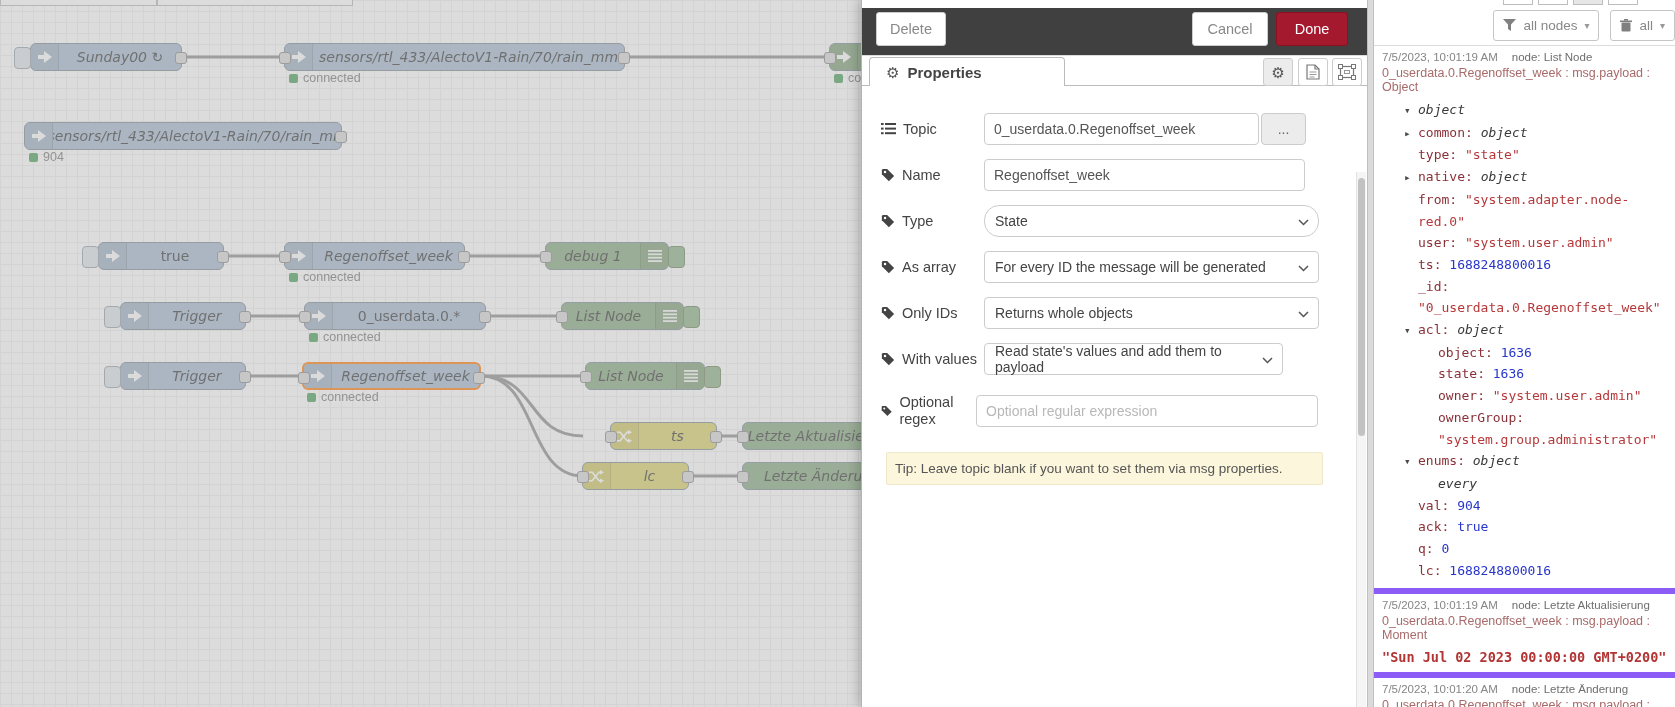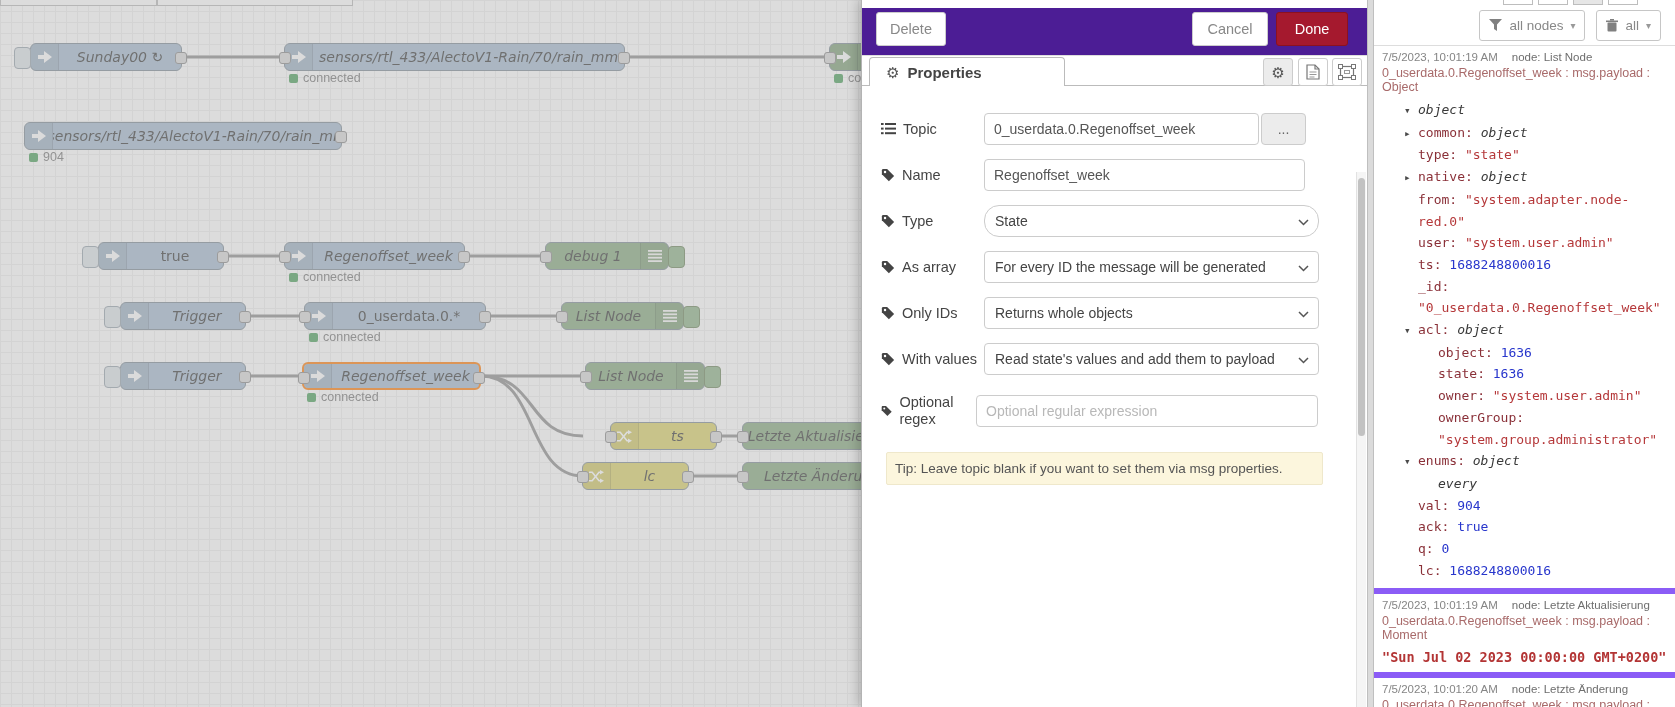--- a/index.html
+++ b/index.html
@@ -28,21 +28,21 @@
   .nbtn{position:absolute;width:15px;height:20px;top:3px;background:#dde3e8;border:1px solid #98a4ad;border-radius:4px;z-index:2;}
   .nbtn.l{left:-17px;}
   .nbtn.r{right:-17px;background:#8fb289;border-color:#70885f;}
   .nstatus{position:absolute;display:flex;align-items:center;gap:5px;font-size:12.5px;color:#787878;z-index:3;white-space:nowrap;}
   .nstatus .dot{width:9px;height:9px;border-radius:2px;background:#4ea05e;}
   #canvas-shade{position:absolute;inset:0;background:rgba(178,178,178,0.45);z-index:6;}
 
   
   #tray{position:absolute;left:861px;top:0;width:506px;height:707px;background:#fff;z-index:10;
     border-left:1px solid #b3b3b3;box-shadow:-4px 0 10px rgba(0,0,0,0.18);box-sizing:border-box;}
-  #tray-header{position:absolute;left:0;top:8px;width:100%;height:48px;background:#4c1d95;border-bottom:1px solid #ddd;box-sizing:border-box;}
+  #tray-header{position:absolute;left:0;top:8px;width:100%;height:48px;background:#404040;border-bottom:1px solid #ddd;box-sizing:border-box;}
   .tray-btn{position:absolute;top:4px;height:34px;background:#fff;border:1px solid #ccc;border-radius:3px;
     color:#888;font-size:14.5px;font-family:"Liberation Sans",sans-serif;cursor:pointer;}
   #btn-delete{left:14px;width:70px;}
   #btn-cancel{right:99px;width:76px;}
   #btn-done{right:19px;width:72px;background:#a5192e;border-color:#8c1120;color:#fff;}
   #tabrow{position:absolute;left:0;top:56px;width:100%;height:30px;background:#fff;border-bottom:1px solid #bbb;box-sizing:border-box;}
   #tab-props{position:absolute;left:7px;top:1px;width:196px;height:29px;background:#fff;border:1px solid #bbb;border-bottom:none;
     border-radius:4px 4px 0 0;display:flex;align-items:center;gap:8px;padding-left:16px;box-sizing:border-box;}
   #tab-props .gear{font-size:15px;color:#555;line-height:1;}
   #tab-props .tlabel{font-weight:bold;font-size:15px;color:#444;}
@@ -71,21 +71,21 @@
   #tray-thumb{position:absolute;left:1px;top:6px;width:7px;height:258px;background:#c2c2c2;border-radius:4px;}
 
   
   #sep{position:absolute;left:1367px;top:0;width:7px;height:707px;background:#dbdbdb;border-left:1px solid #bfbfbf;
     border-right:1px solid #bfbfbf;box-sizing:border-box;z-index:11;}
 
   
   #debug{position:absolute;left:1374px;top:0;width:301px;height:707px;background:#fff;z-index:10;overflow:hidden;}
   .dbgtab{position:absolute;top:0;height:5px;width:30px;background:#fff;border:1px solid #bdbdbd;border-top:none;box-sizing:border-box;}
   #dbg-toolbar{position:absolute;left:0;top:5px;width:100%;height:41px;border-bottom:1px solid #ddd;box-sizing:border-box;
-    display:flex;align-items:center;justify-content:flex-end;gap:11px;padding-right:14px;}
+    display:flex;align-items:center;justify-content:flex-end;gap:11px;}
   .dbg-btn{height:29px;background:#fff;border:1px solid #c6c6c6;border-radius:3px;color:#888;font-size:13.5px;
     display:flex;align-items:center;gap:7px;padding:0 9px;cursor:pointer;font-family:"Liberation Sans",sans-serif;}
   .dbg-btn .carr{font-size:10px;color:#999;}
   #dbg-list{position:absolute;left:0;top:46px;width:100%;bottom:0;overflow:hidden;}
   .dmsg{padding:5px 8px 7px 8px;border-bottom:6px solid #8b5cf6;}
   .dmeta{font-size:11.5px;color:#858585;}
   .dmeta .dnode{margin-left:14px;color:#6e6e6e;}
   .dsubj{margin-top:3px;font-size:12.5px;color:#a86a6a;}
   .dtree{margin-top:5px;font-family:"DejaVu Sans Mono",monospace;font-size:13px;line-height:21.7px;color:#333;}
   .trow{padding-left:20px;margin-left:16px;}
@@ -436,21 +436,21 @@
         </div>
       </div>
       <div class="frow" style="top:257px;">
         <span class="flabel">
           <svg width="14" height="14" viewBox="0 0 16 16">
               <path d="M1 2.5C1 1.7 1.7 1 2.5 1H7l8 8-6 6-8-8z" fill="#444"></path>
               <circle cx="4.6" cy="4.6" r="1.4" fill="#fff"></circle>
             </svg>
           <span>With values</span>
         </span>
-        <div class="fsel" style="width:335px;">
+        <div class="fsel" style="width:299px;">
           <span>Read state's values and add them to payload</span>
           <svg width="11" height="7">
               <polyline points="1,1 5.5,5.5 10,1" fill="none" stroke="#555" stroke-width="1.5"></polyline>
             </svg>
         </div>
       </div>
       <div class="frow" style="top:308px;">
         <span class="flabel wrap">
           <svg width="14" height="14" viewBox="0 0 16 16">
               <path d="M1 2.5C1 1.7 1.7 1 2.5 1H7l8 8-6 6-8-8z" fill="#444"></path>

